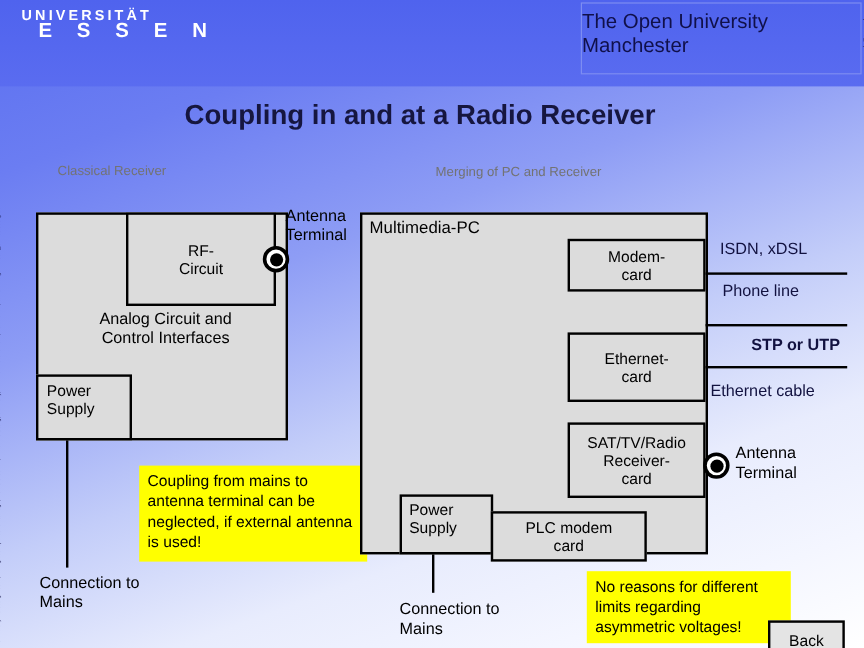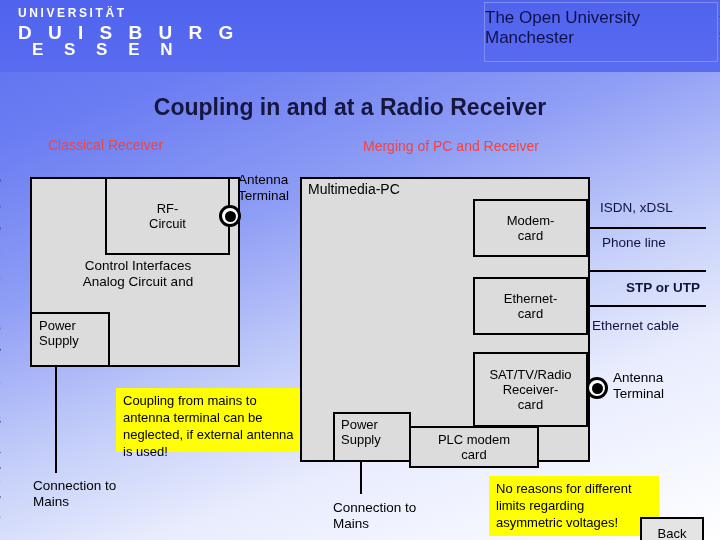--- a/index.html
+++ b/index.html
@@ -22,40 +22,40 @@
   .logo .l3{font-size:17px;font-weight:bold;letter-spacing:8px;margin-top:-4px;margin-left:14px;}
 
   .ou-box{
     position:absolute;left:484px;top:2px;width:234px;height:60px;
     border:1px solid #7d8df2;
     color:#10104a;font-size:17px;line-height:20px;
     padding:5px 0 0 0;box-sizing:border-box;
   }
 
   .title{
-    position:absolute;left:0;top:94px;width:700px;
+    position:absolute;left:0;top:82px;width:700px;
     text-align:center;font-size:23px;font-weight:bold;color:#16163f;
   }
 
   
   .vtext{
     position:absolute;font-size:4.4px;color:#14144a;white-space:nowrap;
     letter-spacing:0.1px;
   }
   .vtext.left{
     left:1px;bottom:4px;transform-origin:left bottom;
     transform:rotate(-90deg);
   }
   .vtext.right{
     right:1px;top:58px;transform-origin:right top;
     transform:rotate(90deg) translate(0,-100%);
   }
 
   
-  .sect-label{position:absolute;font-size:14px;color:#ef4444;}
+  .sect-label{position:absolute;font-size:11px;color:#737373;}
   .box{
     position:absolute;box-sizing:border-box;
     background:#dcdcdc;border:2.5px solid #000000;
     color:#000;font-size:13px;line-height:15px;
     display:flex;align-items:center;justify-content:center;text-align:center;
   }
   .box.tl{align-items:flex-start;justify-content:flex-start;padding:3px 0 0 6px;text-align:left;}
   .plain{position:absolute;font-size:13.5px;color:#000;line-height:16px;}
   .line{position:absolute;background:#000;}
   .hline{height:2px;}
@@ -84,21 +84,20 @@
 </style>
 </head>
 <body>
 
 <div class="slide">
 
   <div class="hdr-band"></div>
 
   <div class="logo">
     <div class="l1">UNIVERSITÄT</div>
-    <div class="l2">D U I S B U R G</div>
     <div class="l3">E S S E N</div>
   </div>
 
   <div class="ou-box">
     <div>The Open University</div>
     <div>Manchester</div>
   </div>
 
   <div class="title">Coupling in and at a Radio Receiver</div>
 
@@ -110,22 +109,22 @@
   <div class="box" style="left:30px;top:177px;width:210px;height:190px;"></div>
 
   <div class="box" style="left:105px;top:177px;width:125px;height:78px;">
     <div>
       <div>RF-</div>
       <div>Circuit</div>
     </div>
   </div>
 
   <div class="plain" style="left:58px;top:258px;width:160px;text-align:center;">
+    <div>Analog Circuit and</div>
     <div>Control Interfaces</div>
-    <div>Analog Circuit and</div>
   </div>
 
   <div class="box tl" style="left:30px;top:312px;width:80px;height:55px;padding:4px 0 0 7px;">
     <div>
       <div>Power</div>
       <div>Supply</div>
     </div>
   </div>
 
   <div class="term" style="left:219px;top:205px;">
@@ -135,43 +134,43 @@
     <div>Antenna</div>
     <div>Terminal</div>
   </div>
 
   <div class="line vline" style="left:55px;top:367px;height:106px;"></div>
   <div class="plain" style="left:33px;top:478px;">
     <div>Connection to</div>
     <div>Mains</div>
   </div>
 
-  <div class="note" style="left:116px;top:388px;width:190px;height:64px;">Coupling from mains to antenna terminal can be neglected, if external antenna is used!</div>
+  <div class="note" style="left:116px;top:388px;width:190px;height:80px;">Coupling from mains to antenna terminal can be neglected, if external antenna is used!</div>
 
   <div class="sect-label" style="left:363px;top:138px;">Merging of PC and Receiver</div>
 
   <div class="box tl" style="left:300px;top:177px;width:290px;height:285px;font-size:14px;">
     <div>Multimedia-PC</div>
   </div>
 
-  <div class="box" style="left:473px;top:199px;width:115px;height:58px;">
+  <div class="box" style="left:473px;top:199px;width:115px;height:44px;">
     <div>
       <div>Modem-</div>
       <div>card</div>
     </div>
   </div>
 
   <div class="box" style="left:473px;top:277px;width:115px;height:58px;">
     <div>
       <div>Ethernet-</div>
       <div>card</div>
     </div>
   </div>
 
-  <div class="box" style="left:473px;top:352px;width:115px;height:75px;">
+  <div class="box" style="left:473px;top:352px;width:115px;height:63px;">
     <div>
       <div>SAT/TV/Radio</div>
       <div>Receiver-</div>
       <div>card</div>
     </div>
   </div>
 
   <div class="box tl" style="left:333px;top:412px;width:78px;height:50px;padding:3px 0 0 6px;">
     <div>
       <div>Power</div>

